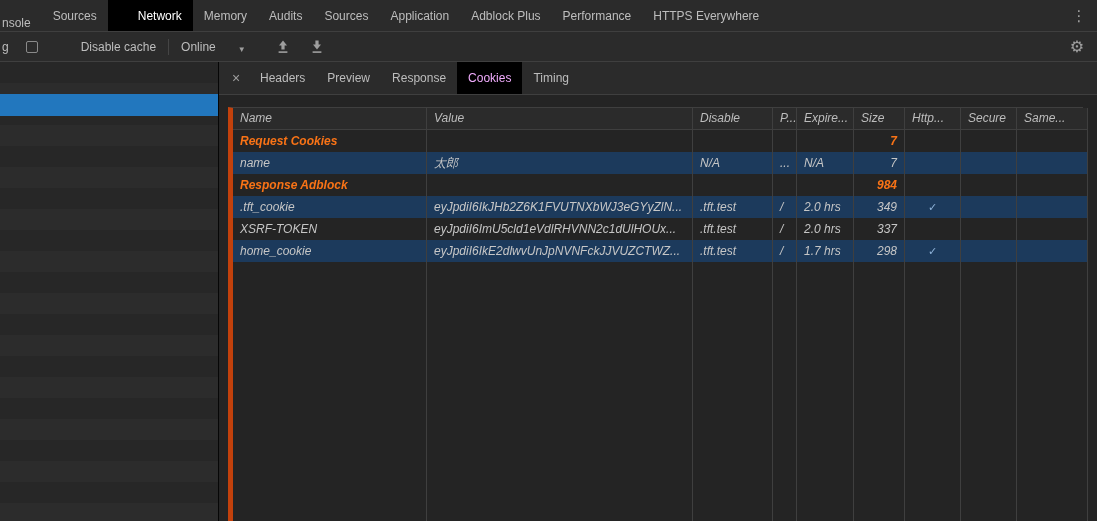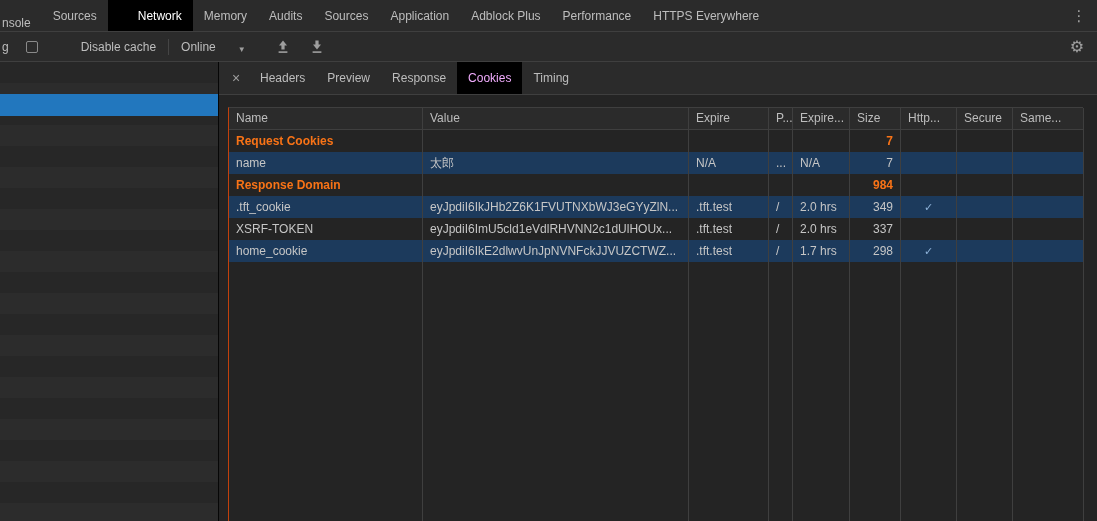--- a/index.html
+++ b/index.html
@@ -41,21 +41,21 @@
   .detail-tabbar { height: 33px; flex: none; background: #2b2b2b; border-bottom: 1px solid #3f3f3f; display: flex; align-items: stretch; }
   .close-btn { width: 26px; margin-left: 4px; display: flex; align-items: center; justify-content: center; color: #9e9e9e; font-size: 14px; }
   .detail-tab { display: flex; align-items: center; padding: 0 11px; white-space: nowrap; }
   .detail-tab.active { background: #000; color: #f0abfc; }
 
   
   .table-area { flex: 1; min-height: 0; padding: 12px 0 0 9px; }
   #cookie-grid { display: grid; width: 855px; height: 100%;
     grid-template-columns: 194px 266px 80px 24px 57px 51px 56px 56px 71px;
     grid-template-rows: 22px repeat(6, 22px) minmax(0, 1fr);
-    border-top: 1px solid #3f3f3f; border-left: 1px solid #c2410c; color: #c6c6c6; }
+    border-top: 1px solid #3f3f3f; border-left: 5px solid #c2410c; color: #c6c6c6; font-style: italic; }
   .hcell { background: #2b2b2b; border-right: 1px solid #3f3f3f; border-bottom: 1px solid #3f3f3f;
     padding: 0 7px; line-height: 21px; white-space: nowrap; overflow: hidden; color: #bdbdbd; }
   .cell { border-right: 1px solid #3f3f3f; padding: 0 7px; line-height: 22px; white-space: nowrap; overflow: hidden; }
   .stripe { background: #1c3a5c; }
   .section { font-weight: bold; color: #f97316; }
   .num { text-align: right; }
   .ctr { text-align: center; padding: 0 2px; }
   .check { color: #8fb3d9; font-size: 11px; }
 </style>
 </head>
@@ -120,21 +120,21 @@
         <div class="detail-tab">Preview</div>
         <div class="detail-tab">Response</div>
         <div class="detail-tab active">Cookies</div>
         <div class="detail-tab">Timing</div>
       </div>
 
       <div class="table-area">
         <div id="cookie-grid">
           <div class="hcell">Name</div>
           <div class="hcell">Value</div>
-          <div class="hcell">Expire</div>
+          <div class="hcell">Disable</div>
           <div class="hcell">P...</div>
           <div class="hcell">Expire...</div>
           <div class="hcell">Size</div>
           <div class="hcell">Http...</div>
           <div class="hcell">Secure</div>
           <div class="hcell">Same...</div>
 
         <div class="cell section">Request Cookies</div>
             <div class="cell section"></div>
             <div class="cell section"></div>
@@ -146,21 +146,21 @@
             <div class="cell section ctr"></div>
             <div class="cell stripe">name</div>
             <div class="cell stripe">太郎</div>
             <div class="cell stripe">N/A</div>
             <div class="cell stripe">...</div>
             <div class="cell stripe">N/A</div>
             <div class="cell stripe num">7</div>
             <div class="cell stripe ctr"></div>
             <div class="cell stripe ctr"></div>
             <div class="cell stripe ctr"></div>
-            <div class="cell section">Response Domain</div>
+            <div class="cell section">Response Adblock</div>
             <div class="cell section"></div>
             <div class="cell section"></div>
             <div class="cell section"></div>
             <div class="cell section"></div>
             <div class="cell section num">984</div>
             <div class="cell section ctr"></div>
             <div class="cell section ctr"></div>
             <div class="cell section ctr"></div>
             <div class="cell stripe">.tft_cookie</div>
             <div class="cell stripe">eyJpdiI6IkJHb2Z6K1FVUTNXbWJ3eGYyZlN...</div>

